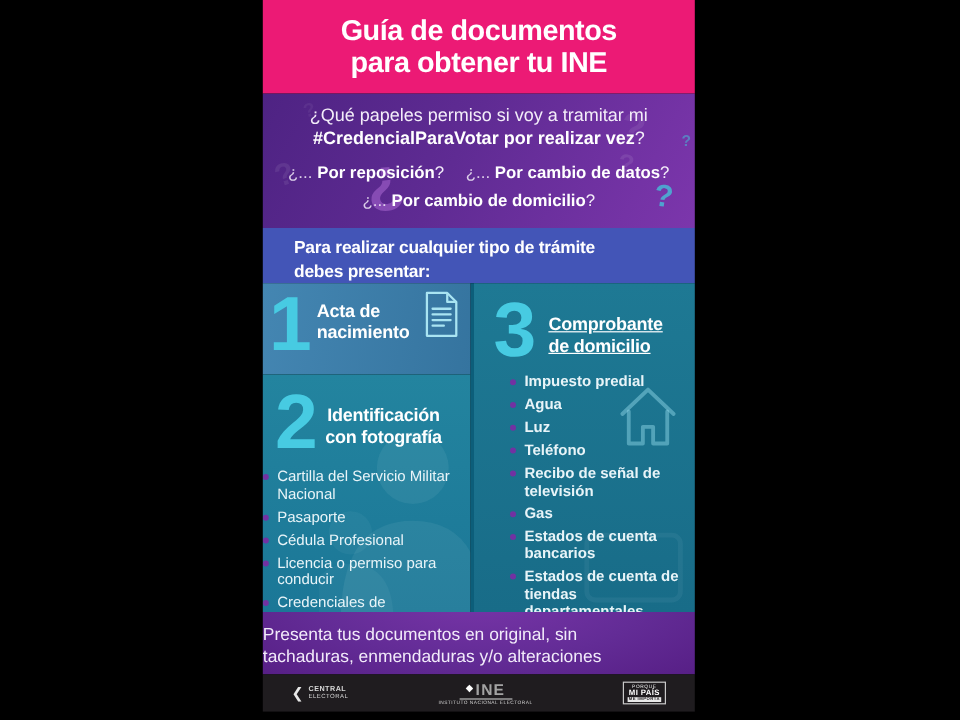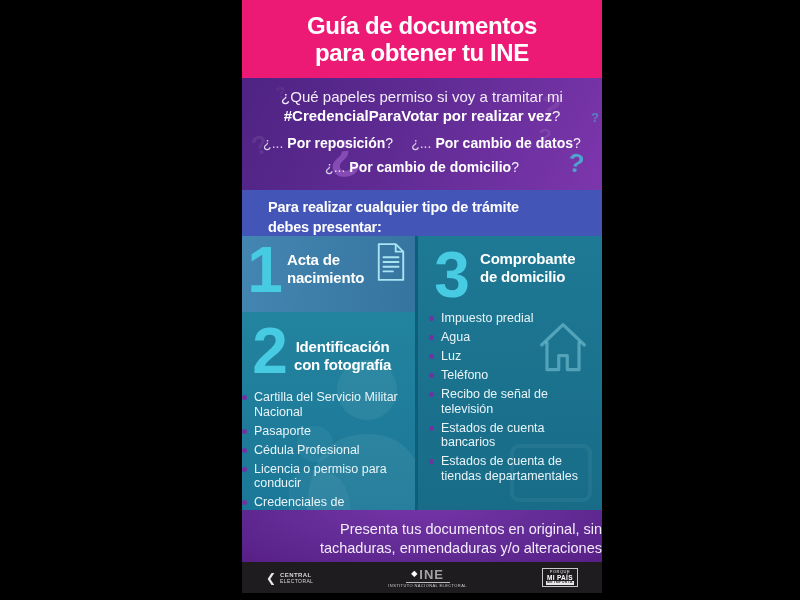--- a/index.html
+++ b/index.html
@@ -1,19 +1,19 @@
 <!DOCTYPE html>
 <html><head>
 <meta charset="utf-8">
 <style>
   * { margin:0; padding:0; box-sizing:border-box; }
   html,body { width:800px; height:600px; background:#000; overflow:hidden;
               font-family:"Liberation Sans","DejaVu Sans",sans-serif; }
   .stage { position:relative; width:800px; height:600px; background:#000; }
-  .poster { position:absolute; left:242px; top:0; width:360px; height:600px; }
+  .poster { position:absolute; left:219px; top:0; width:360px; height:600px; }
 
   
   .sec-header { height:78px; background:#EC1A75; display:flex; flex-direction:column;
                 align-items:center; justify-content:center; }
   .sec-header .t { color:#fff; font-weight:700; font-size:24px; line-height:27px;
                    letter-spacing:-0.4px; }
 
   
   .sec-questions { height:112px; position:relative; overflow:hidden; color:#F3EDF9;
     background:linear-gradient(118deg,#4E2383 0%,#5F2B93 45%,#7C36AC 100%); }
@@ -48,38 +48,38 @@
   .step-title { color:#fff; font-weight:700; font-size:15px; line-height:17.5px;
                 letter-spacing:-0.2px; }
   .step1 .step-title { margin-top:15px; margin-left:3px; }
   .head2 { display:flex; padding-top:8px; }
   .head2 .num { font-size:64px; line-height:62px; margin-left:6px; width:44px;
                 text-align:center; }
   .head2 .step-title { margin-top:18px; margin-left:2px;text-align:center; }
   .head3 { display:flex; padding-top:8px; }
   .head3 .num { font-size:64px; line-height:62px; margin-left:12px; width:44px;
                 text-align:center; }
-  .head3 .step-title { margin-top:6px; margin-left:6px; }
+  .head3 .step-title { margin-top:18px; margin-left:6px;text-decoration:underline; }
   ul.doclist { list-style:none; position:relative; z-index:2; }
   .step2 ul.doclist { margin-top:8px; }
-  .col-right ul.doclist { margin-top:5px; padding-left:11px; }
+  .col-right ul.doclist { margin-top:5px; padding-left:30px;font-weight:bold; }
   ul.doclist li { display:flex; gap:7px; margin-bottom:4.5px; }
   .dot { width:5px; height:5px; border-radius:50%; background:#7232A2;
          margin-top:5px; flex:none; }
   .li-txt { color:#E8F4F8; font-size:12.5px; line-height:14.5px; max-width:150px; }
 
   
   .doc-icon { position:absolute; right:8px; top:6px; z-index:2; }
   .house-icon { position:absolute; right:10px; top:78px; z-index:1; }
   .person-wm { position:absolute; right:-14px; top:36px; z-index:1; opacity:.9; }
   .tv-wm { position:absolute; right:10px; bottom:8px; width:82px; height:58px;
            border:4px solid rgba(220,245,250,.06); border-radius:9px; z-index:1; }
 
   
-  .sec-footer { height:52px; color:#F2EBFA; text-align:right; padding-top:10px;
+  .sec-footer { height:52px; color:#F2EBFA; text-align:left; padding-top:10px;
     background:radial-gradient(ellipse at 50% -20%,#7835A8 0%,#632C96 55%,#571F86 100%);
     font-size:14.5px; line-height:19px; }
 
   
   .sec-bottombar { height:31px; background:#1F1C1F; display:flex; align-items:center;
                    justify-content:space-between; padding:0 24px; }
   .logo { display:flex; align-items:center; color:#D8D8D8; }
   .central { gap:4px; }
   .central .chev { font-size:12px; color:#E8E8E8; line-height:12px; }
   .central .txt div:first-child { font-size:6px; font-weight:700; letter-spacing:.4px; }
@@ -219,20 +219,24 @@
           <li>
               <span class="dot"></span>
               <span class="li-txt">Teléfono</span>
             </li>
           <li>
               <span class="dot"></span>
               <span class="li-txt">Recibo de señal de televisión</span>
             </li>
           <li>
               <span class="dot"></span>
+              <span class="li-txt">Gas</span>
+            </li>
+          <li>
+              <span class="dot"></span>
               <span class="li-txt">Estados de cuenta bancarios</span>
             </li>
           <li>
               <span class="dot"></span>
               <span class="li-txt">Estados de cuenta de tiendas departamentales</span>
             </li>
         </ul>
       </div>
     </div>
 

